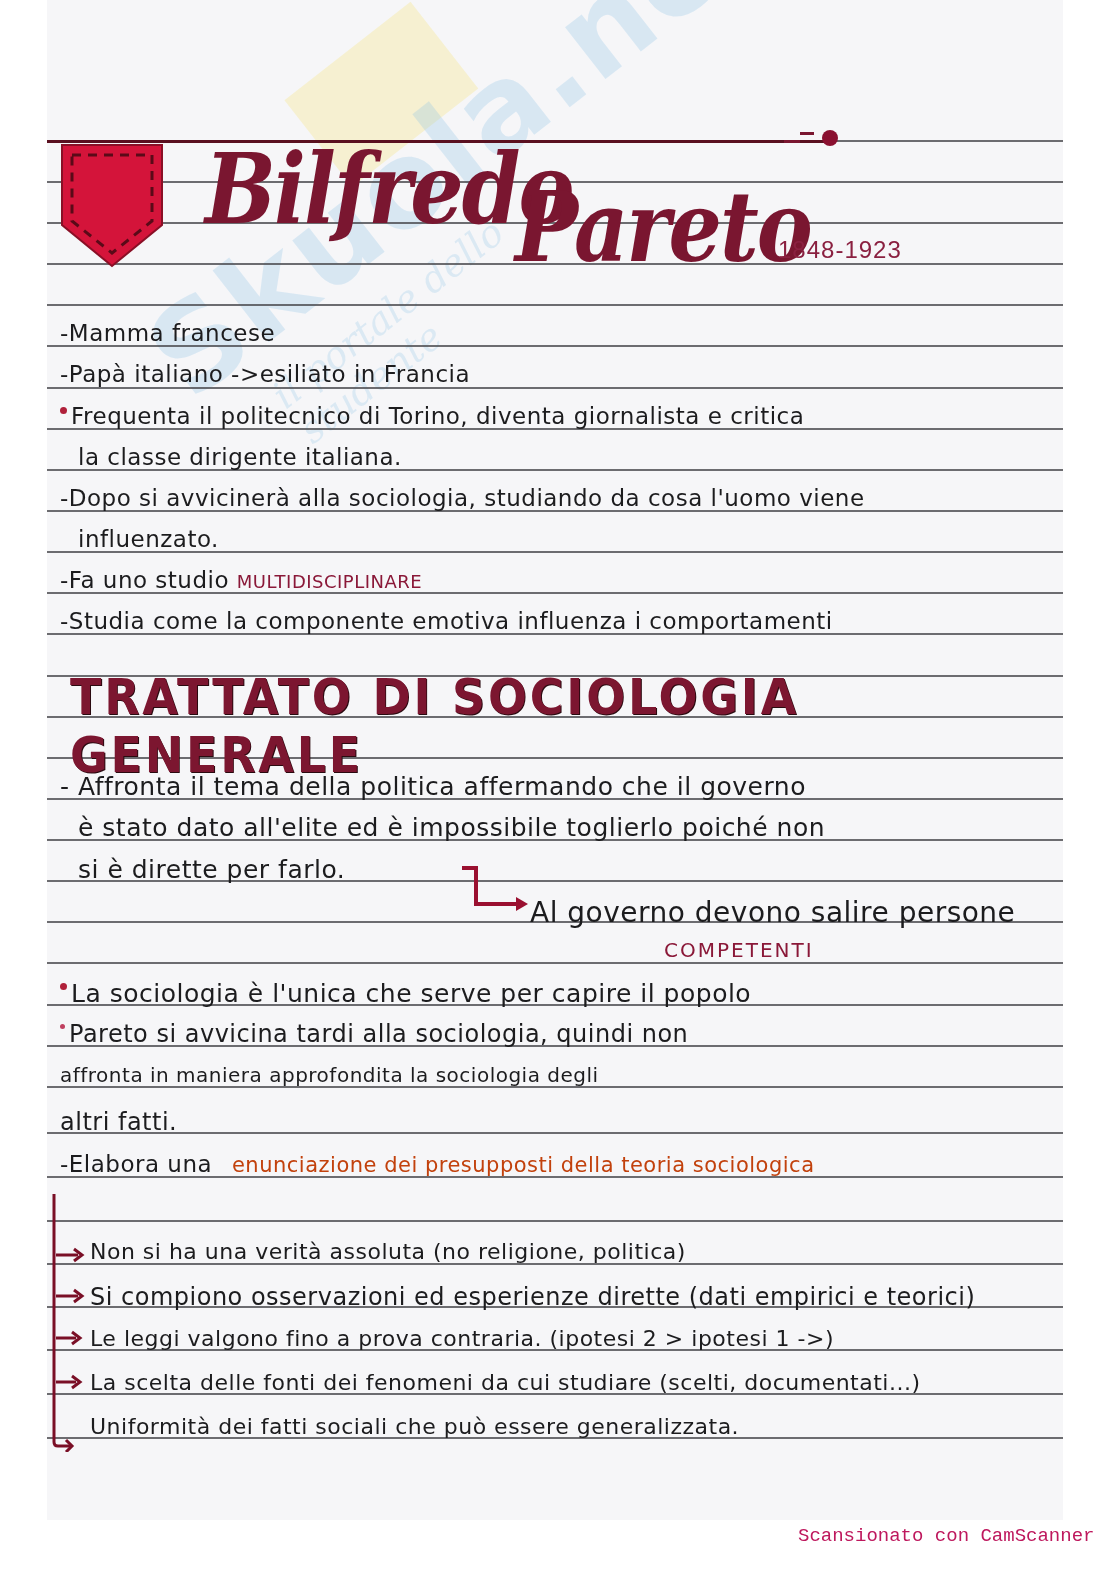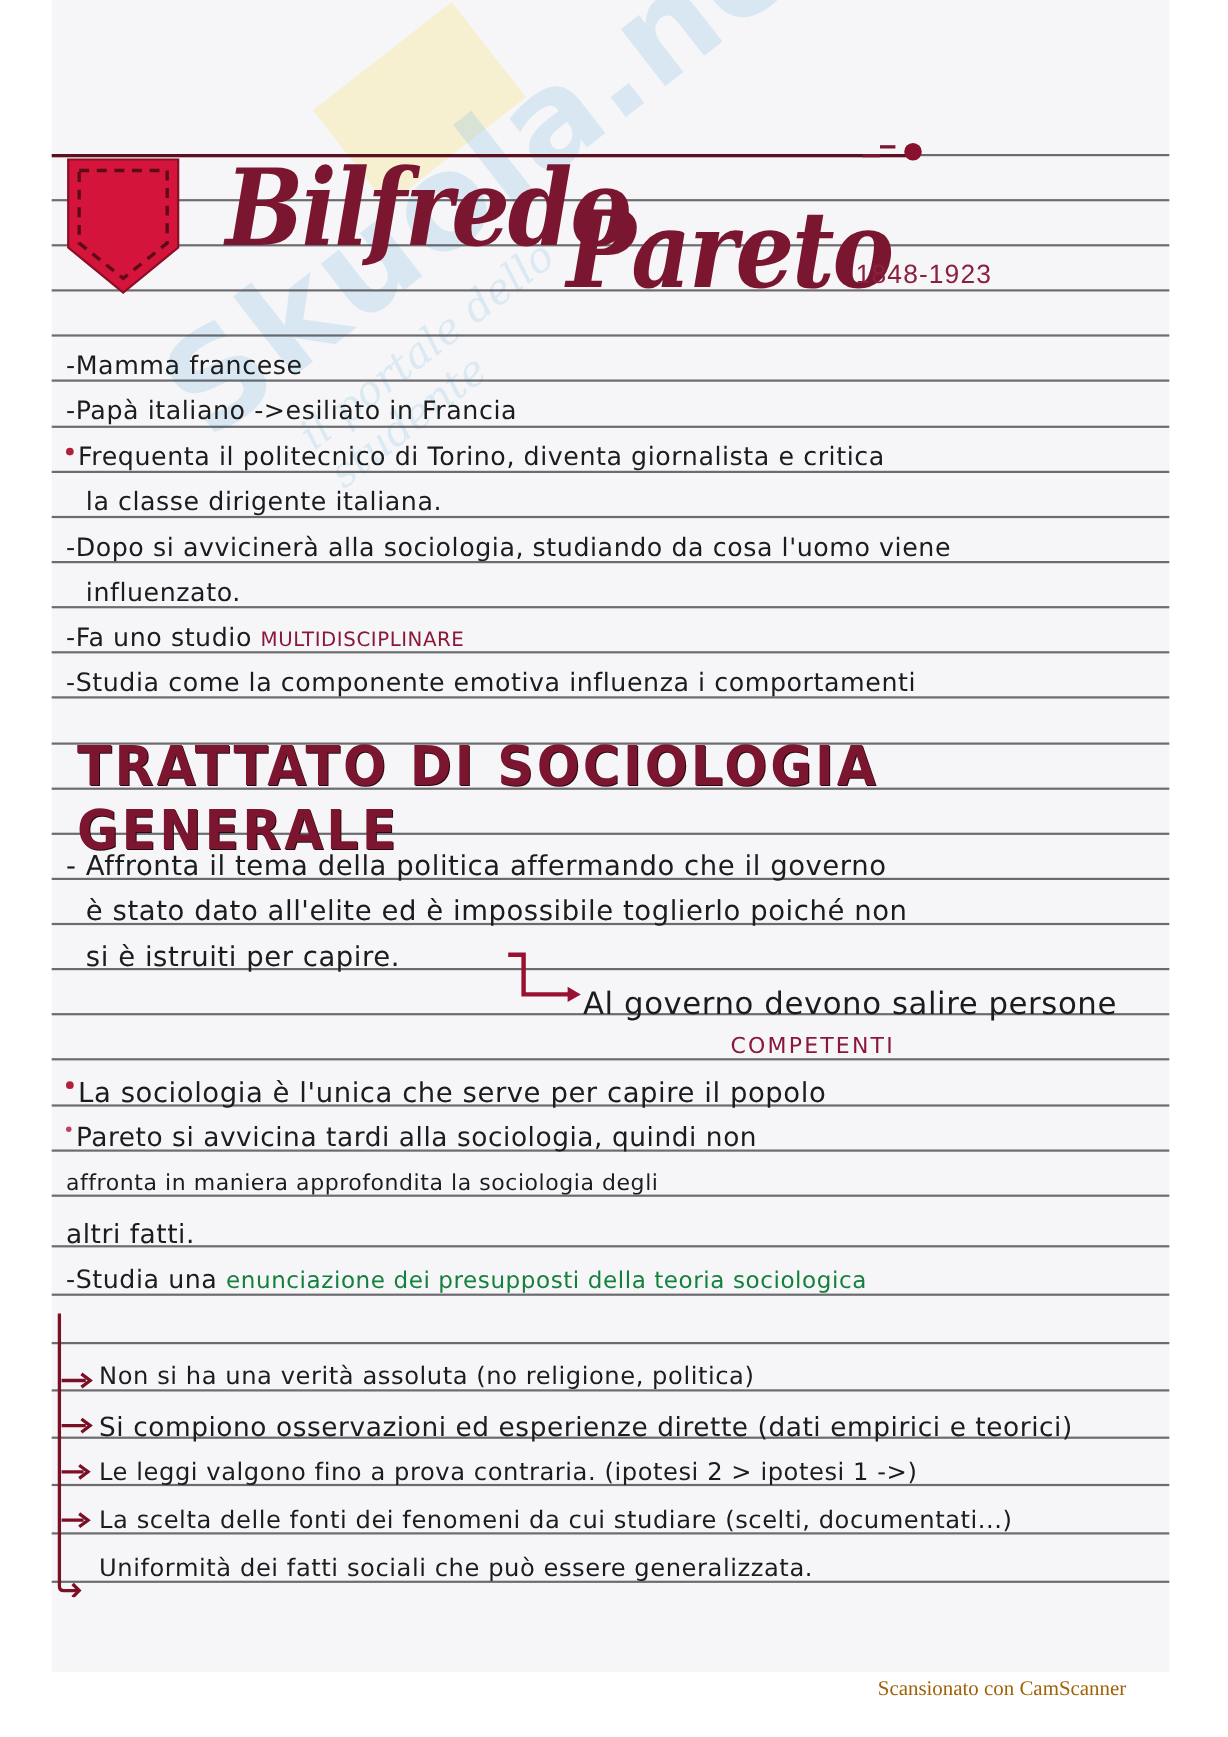--- a/index.html
+++ b/index.html
@@ -51,36 +51,36 @@
     font-family: "Liberation Sans", sans-serif; letter-spacing: 1px;
   }
   .deco { position: absolute; left: 780px; top: 128px; width: 62px; height: 20px; }
   .line {
     position: absolute; left: 60px;
     font-family: "DejaVu Sans", sans-serif; font-size: 23px; color: #1c1c1e;
     white-space: nowrap; letter-spacing: 0.5px;
   }
   .line.indent { left: 78px; }
   .hl-red { color: #8a1838; }
-  .hl-pink { color: #15803d; }
+  .hl-pink { color: #c2410c; margin-left: 12px; }
   .bullet-dot {
     display: inline-block; width: 7px; height: 7px; border-radius: 50%;
     background: #b0203a; vertical-align: top; margin-top: 4px; margin-right: 4px;
   }
   .section-title {
     position: absolute; left: 70px; top: 668px;
     font-family: "DejaVu Sans", sans-serif; font-weight: bold; font-size: 50px;
     color: #7c1630; letter-spacing: 3px; transform: scaleX(0.92); transform-origin: left top;
     text-shadow: 1px 1px 0 #2a0a10;
   }
   .bracket { position: absolute; left: 48px; top: 1192px; width: 50px; height: 260px; }
   .arrow-text { left: 90px; }
   .footer {
     position: absolute; left: 798px; top: 1525px;
-    font-family: Liberation Serif, serif; font-size: 19px; color: #a16207;
+    font-family: Liberation Mono, monospace; font-size: 19px; color: #be185d;
   }
 </style>
 </head>
 <body>
 
 <div class="paper">
 
   <div class="watermark">
     <div class="wm-yellow"></div>
     <div class="wm-text">Skuola.net</div>
@@ -164,21 +164,21 @@
 
 <div class="section-title">TRATTATO DI SOCIOLOGIA GENERALE</div>
 
 <div class="line" style="top:772px; font-size:25px;">
   <span>-</span> <span>Affronta il tema della politica affermando che il governo</span>
 </div>
 <div class="line indent" style="top:813px; font-size:25px;">
   <span>è stato dato all'elite ed è impossibile toglierlo poiché non</span>
 </div>
 <div class="line indent" style="top:855px; font-size:25px;">
-  <span>si è istruiti per capire.</span>
+  <span>si è dirette per farlo.</span>
 </div>
 <svg style="position:absolute; left:460px; top:862px; width:70px; height:50px;" viewBox="0 0 70 50">
   <path d="M2 6 H16 V42 H58" fill="none" stroke="#9a1030" stroke-width="4"></path>
   <path d="M56 35 L68 42 L56 49 Z" fill="#9a1030"></path>
 </svg>
 <div class="line" style="left:530px; top:896px; font-size:28px;">
   <span>Al governo devono salire persone</span>
 </div>
 <div class="line hl-red" style="left:664px; top:938px; font-size:20px; letter-spacing:2px;">COMPETENTI</div>
 
@@ -188,21 +188,21 @@
 <div class="line" style="top:1020px; font-size:24px;">
   <span class="bullet-dot" style="background:#c04060; width:5px; height:5px;"></span><span>Pareto si avvicina tardi alla sociologia, quindi non</span>
 </div>
 <div class="line" style="top:1063px; font-size:20px;">
   <span>affronta in maniera approfondita la sociologia degli</span>
 </div>
 <div class="line" style="top:1108px; font-size:24px;">
   <span>altri fatti.</span>
 </div>
 <div class="line" style="top:1151px; font-size:23px;">
-  <span>-</span><span>Studia una </span><span class="hl-pink" style="font-size:21px;">enunciazione dei presupposti della teoria sociologica</span>
+  <span>-</span><span>Elabora una </span><span class="hl-pink" style="font-size:21px;">enunciazione dei presupposti della teoria sociologica</span>
 </div>
 
 <svg class="bracket" viewBox="0 0 50 260">
   <path d="M6 2 V250 Q6 254 10 254 H22" fill="none" stroke="#7a0f26" stroke-width="3"></path>
   <path d="M8 63 H30" stroke="#7a0f26" stroke-width="3"></path>
     <path d="M26 57 L34 63 L26 69" fill="none" stroke="#7a0f26" stroke-width="3"></path>
   <path d="M8 104 H30" stroke="#7a0f26" stroke-width="3"></path>
     <path d="M26 98 L34 104 L26 110" fill="none" stroke="#7a0f26" stroke-width="3"></path>
   <path d="M8 146 H28" stroke="#7a0f26" stroke-width="3"></path>
     <path d="M24 140 L32 146 L24 152" fill="none" stroke="#7a0f26" stroke-width="3"></path>

